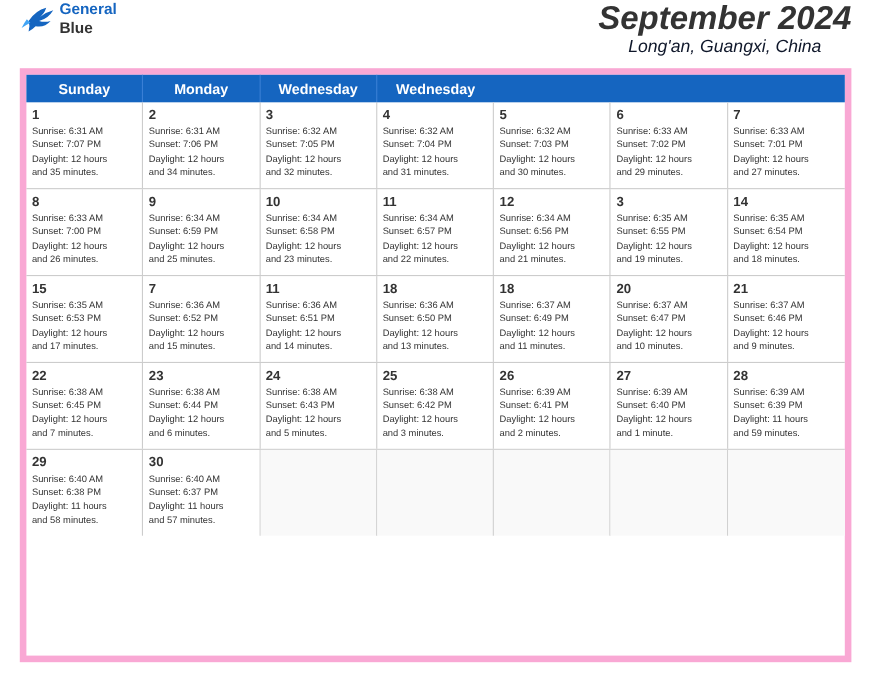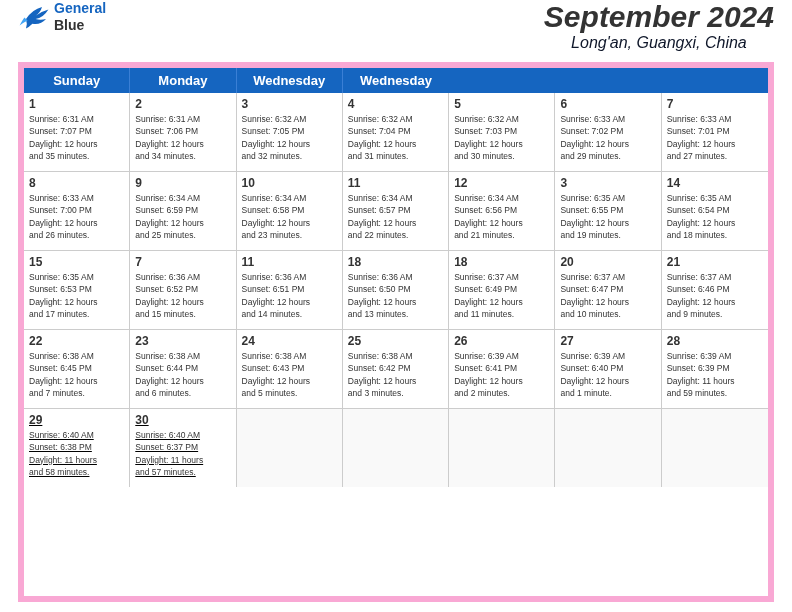--- a/index.html
+++ b/index.html
@@ -74,21 +74,21 @@
     .cal-body {
       display: flex;
       flex-direction: column;
     }
     .cal-row {
       display: grid;
       grid-template-columns: repeat(7, 1fr);
       border-bottom: 1px solid #ccc;
       flex: 1;
     }
-    .cal-row:last-child { border-bottom: none; text-decoration: underline; }
+    .cal-row:last-child { border-bottom: none; }
     .cal-cell {
       border-right: 1px solid #ccc;
       padding: 4px 5px;
       font-size: 9px;
       color: #333;
       min-height: 78px;
       vertical-align: top;
     }
     .cal-cell:last-child { border-right: none; }
     .cal-cell.empty { background: #f9f9f9; }

